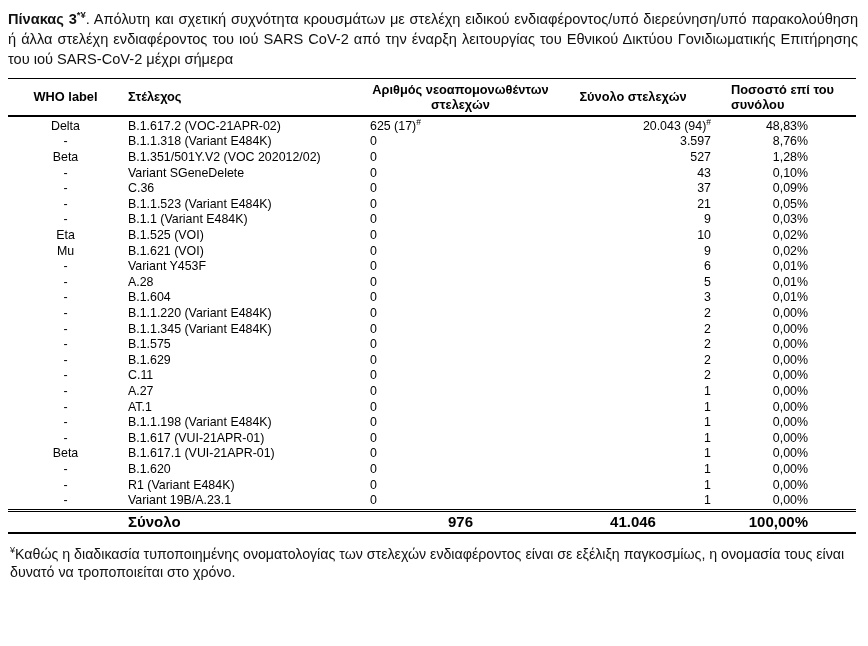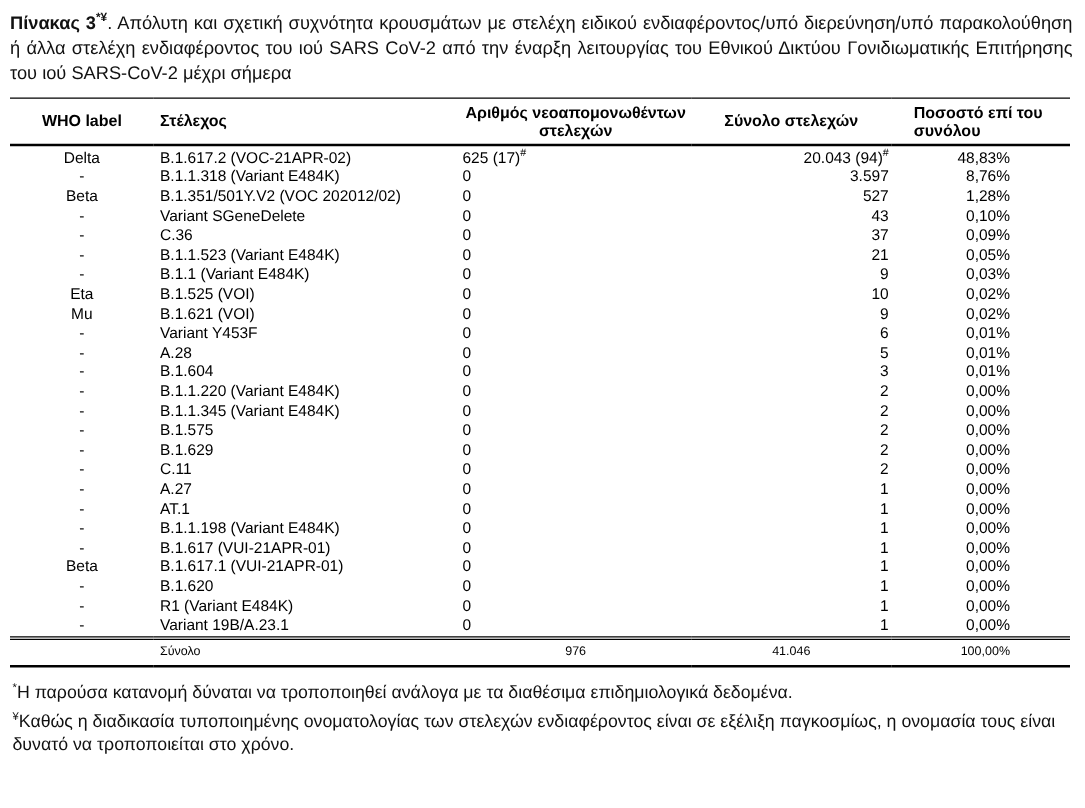--- a/index.html
+++ b/index.html
@@ -61,22 +61,22 @@
   td.t-who   { text-align: center; }
   td.t-strain{ text-align: left; padding-left: 5px; }
   td.t-new   { text-align: left; }
   td.t-total { text-align: right; }
   td.t-pct   { text-align: right; padding-right: 48px; }
   tbody sup { font-size: 8.5px; line-height: 0; }
 
   tfoot td {
     border-top: 3px double #000;
     border-bottom: 2px solid #000;
-    font-size: 10px;
-    font-weight: normal;
+    font-size: 15px;
+    font-weight: bold;
     line-height: 18px;
     padding: 1px 2px;
   }
   tfoot td.t-strain { text-align: left; padding-left: 5px; }
   tfoot td.t-new    { text-align: center; }
   tfoot td.t-total  { text-align: center; }
   tfoot td.t-pct    { text-align: right; padding-right: 48px; }
 
   
   .footnotes { margin-top: 7px; padding-left: 2px; }
@@ -293,18 +293,17 @@
         <td class="t-who"></td>
         <td class="t-strain">Σύνολο</td>
         <td class="t-new">976</td>
         <td class="t-total">41.046</td>
         <td class="t-pct">100,00%</td>
       </tr>
     </tfoot>
   </table>
 
   <div class="footnotes">
-    <p><sup>*</sup><span>Η παρούσα κατανομή δύναται να τροποποιηθεί ανάλογα με τα διαθέσιμα επιδημιολογικά δεδομένα.</span></p>
     <p><sup>¥</sup><span>Καθώς η διαδικασία τυποποιημένης ονοματολογίας των στελεχών ενδιαφέροντος είναι σε εξέλιξη παγκοσμίως, η ονομασία τους είναι δυνατό να τροποποιείται στο χρόνο.</span></p>
 
   </div>
 
 </div>
 
 </body></html>

